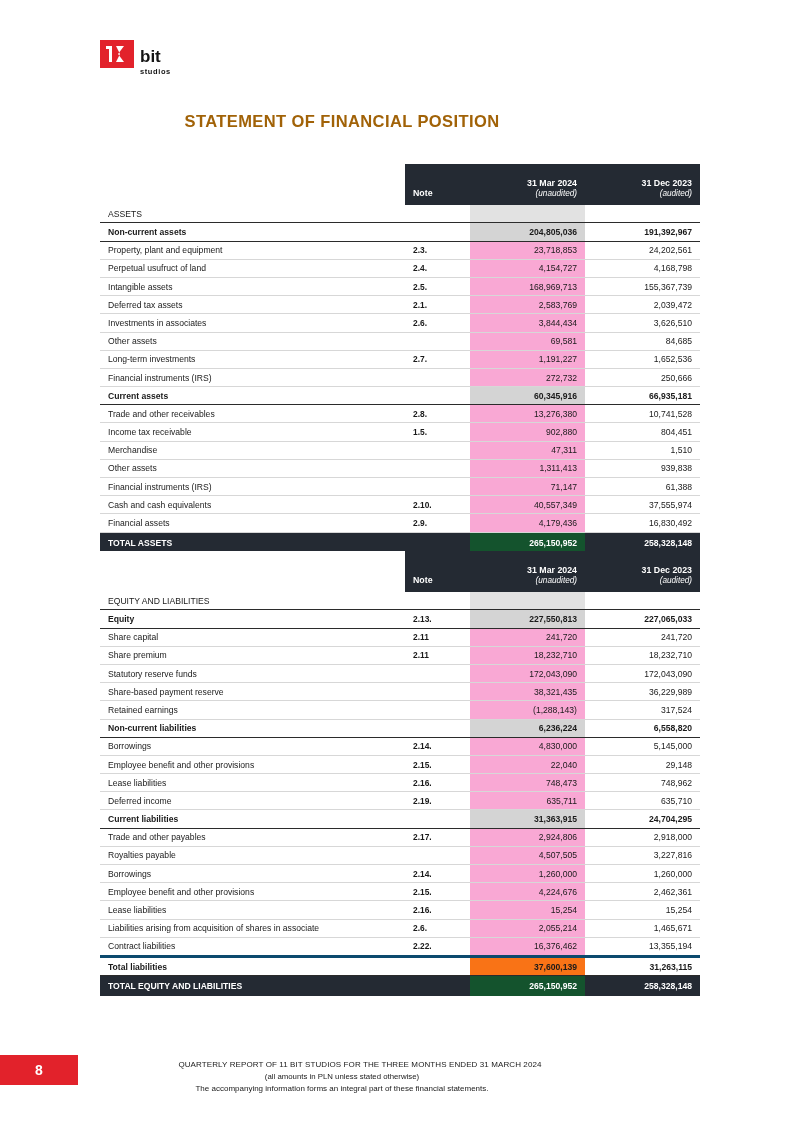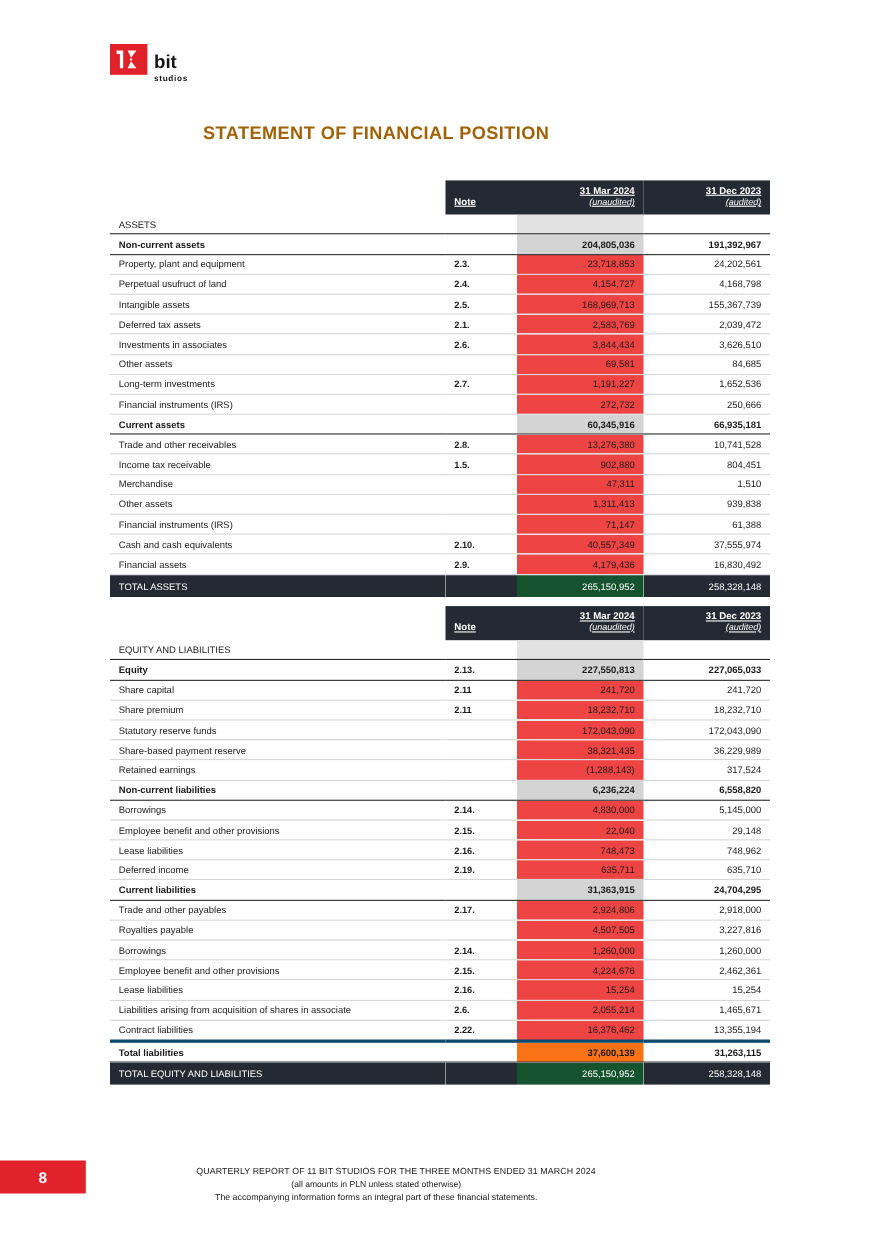--- a/index.html
+++ b/index.html
@@ -49,24 +49,23 @@
   }
   col.c-label{width:305px;}
   col.c-note{width:65px;}
   col.c-v1{width:115px;}
   col.c-v2{width:115px;}
 
   thead th{
     background:#242a33;
     color:#ffffff;
     font-weight:bold;
-    padding:4px 8px 6px 8px;
+    padding:14px 8px 6px 8px;
     vertical-align:bottom;
     border:none;
-    text-decoration:underline;
   }
   thead th.blank{background:#ffffff;}
   thead th.note{
     text-align:left;
     font-size:8.8px;
     padding-bottom:7px;
   }
   thead th.val{
     text-align:right;
     font-size:8.8px;
@@ -81,30 +80,30 @@
   tbody td{
     padding:3.6px 8px;
     border-bottom:1px solid #d7d7d7;
     vertical-align:middle;
     white-space:nowrap;
     overflow:hidden;
   }
   td.label{text-align:left;}
   td.note{text-align:left;font-weight:bold;font-size:8.4px;}
   td.v{text-align:right;}
-  td.v1{background:#ef4444;}
+  td.v1{background:#f9a8d4;}
   
   tr.section td{font-weight:bold;border-top:1px solid #2b2b2b;border-bottom:1px solid #2b2b2b;}
   tr.section td.v1{background:#d4d4d4;}
   tr.head-sec td{font-weight:normal;border-bottom:1px solid #2b2b2b;border-top:none;}
   tr.head-sec td.v1{background:#e2e2e2;}
   tr.total td{
     background:#242a33;
     color:#ffffff;
-    font-weight:normal;
+    font-weight:bold;
     border:none;
     padding-top:5px;padding-bottom:5px;
   }
   tr.total td.v1{background:#14532d;}
   tr.subtotal td{font-weight:bold;border-top:3px solid #0c4a6e;border-bottom:1px solid #2b2b2b;}
   tr.subtotal td.v1{background:#f97316;}
   tr:last-child td{border-bottom:none;}
   
   .footer{
     position:absolute;

